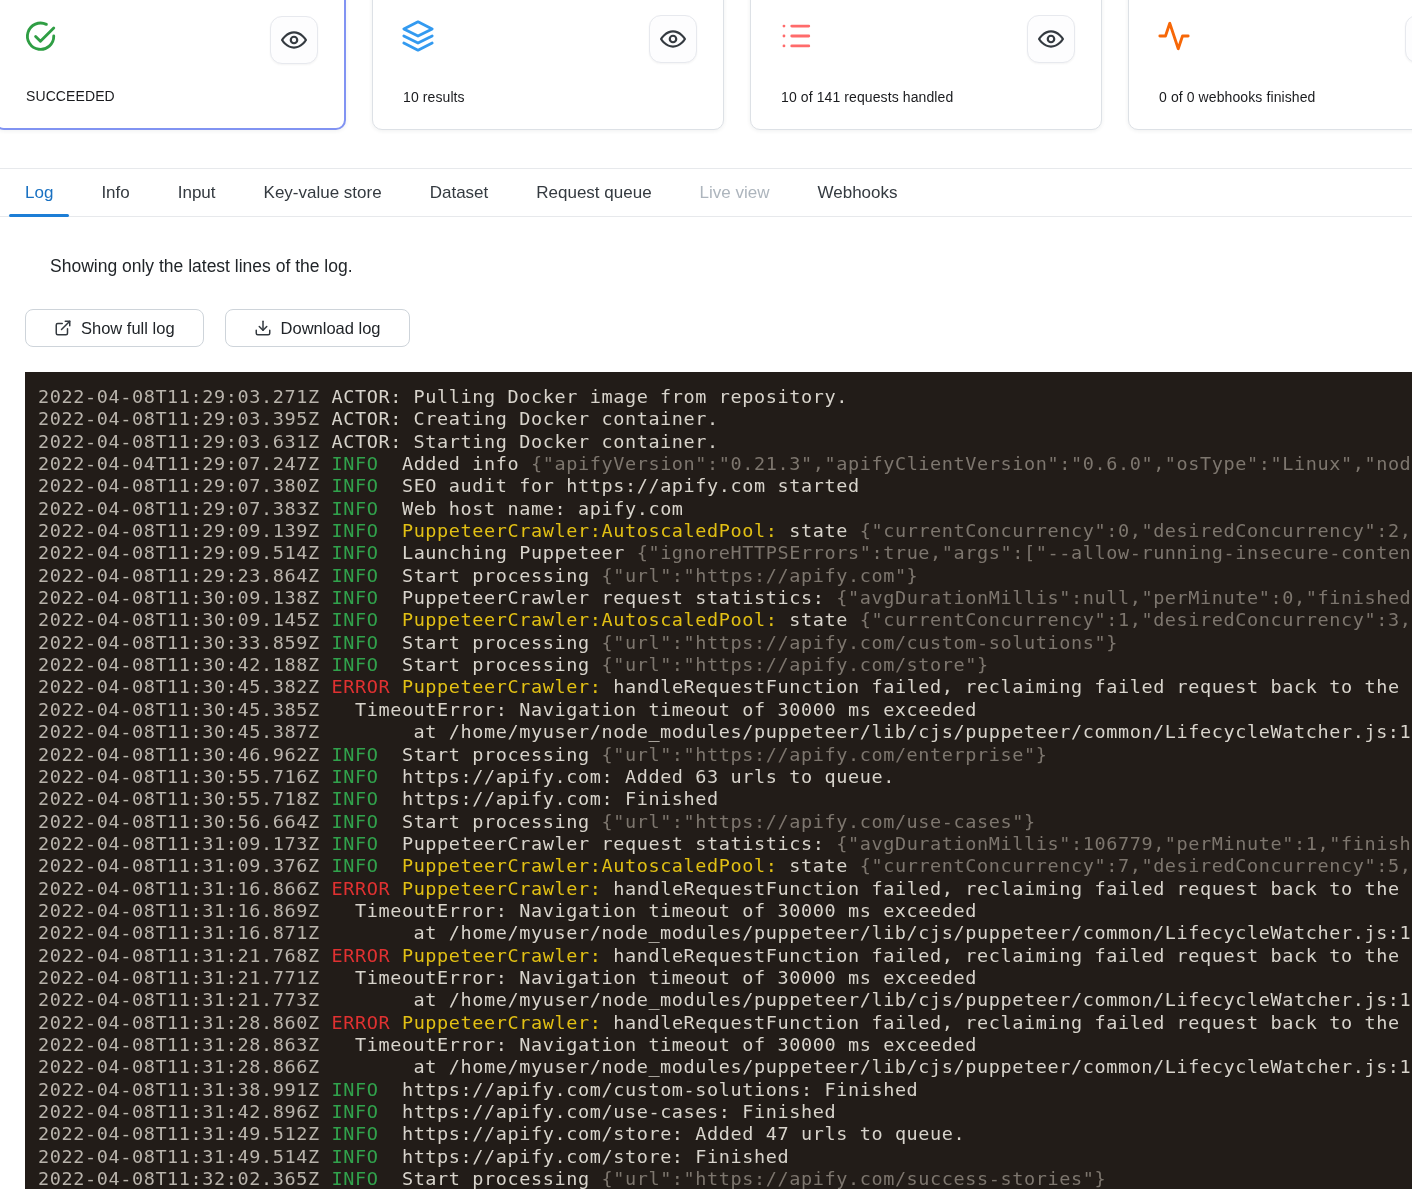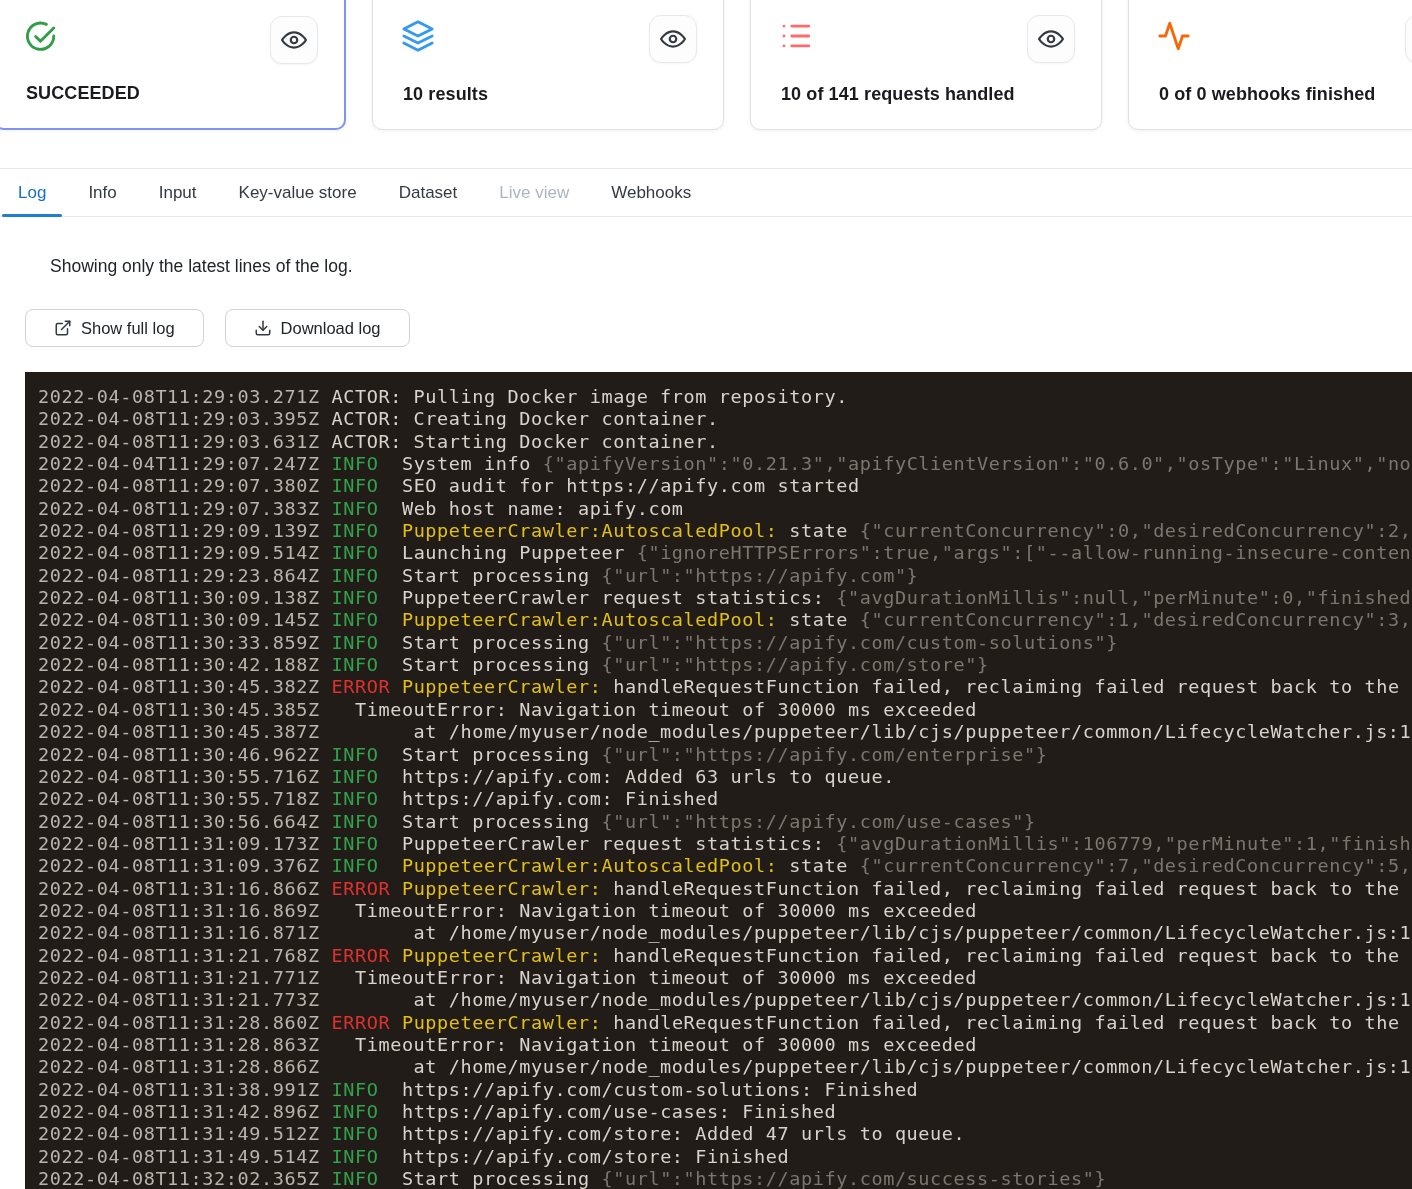--- a/index.html
+++ b/index.html
@@ -12,27 +12,27 @@
     border-radius: 10px; position: relative; flex-shrink: 0;
     box-shadow: 0 1px 4px rgba(33,37,41,.07); }
   .card.highlighted { border: 2px solid #8193f2; }
   .card-icon { position: absolute; left: 28px; top: 32px; width: 34px; height: 34px; }
   .card-icon svg { width: 34px; height: 34px; }
   .eye-btn { position: absolute; right: 26px; top: 28px; width: 48px; height: 48px;
     background: #fdfdfe; border: 1px solid #e7e9ee; border-radius: 12px;
     display: flex; align-items: center; justify-content: center; cursor: pointer;
     box-shadow: 0 1px 2px rgba(33,37,41,.05); }
   .eye-btn svg { width: 26px; height: 26px; }
-  .card-label { position: absolute; left: 30px; bottom: 24px; font-size: 18px;
-    color: #1a1b1e; font-weight: 700; letter-spacing: .1px; white-space: nowrap; }
+  .card-label { position: absolute; left: 30px; bottom: 24px; font-size: 14px;
+    color: #1a1b1e; font-weight: 400; letter-spacing: .1px; white-space: nowrap; }
 
   
   .tabbar { position: absolute; top: 168px; left: 0; right: 0; height: 49px;
     border-top: 1px solid #e7e9ec; border-bottom: 1px solid #e7e9ec;
-    display: flex; align-items: stretch; padding-left: 2px; gap: 10px; background: #fff; }
+    display: flex; align-items: stretch; padding-left: 9px; gap: 16px; background: #fff; }
   .tab { padding: 0 16px; display: flex; align-items: center; font-size: 17px;
     color: #343a40; position: relative; cursor: pointer; white-space: nowrap; }
   .tab.active { color: #1971c2; }
   .tab.active::after { content: ""; position: absolute; left: 0; right: 0; bottom: -1px;
     height: 3px; background: #1c7ed6; border-radius: 2px; }
   .tab.disabled { color: #adb5bd; }
 
   
   .log-note { position: absolute; top: 256px; left: 25px; font-size: 17.5px; color: #212529; margin-left: 25px; }
   .log-actions { position: absolute; top: 309px; left: 25px; display: flex; gap: 21px; }
@@ -124,20 +124,21 @@
     <span class="card-label">0 of 0 webhooks finished</span>
   </div>
 </div>
 
 <div class="tabbar">
   <div class="tab active">Log</div>
   <div class="tab">Info</div>
   <div class="tab">Input</div>
   <div class="tab">Key-value store</div>
   <div class="tab">Dataset</div>
+  <div class="tab">Request queue</div>
   <div class="tab disabled">Live view</div>
   <div class="tab">Webhooks</div>
 </div>
 
 <div class="log-note">Showing only the latest lines of the log.</div>
 
 <div class="log-actions">
   <button class="btn">
     <svg viewBox="0 0 24 24" fill="none" stroke="#343a40" stroke-width="2" stroke-linecap="round" stroke-linejoin="round">
       <path d="M18 13v6a2 2 0 0 1-2 2H5a2 2 0 0 1-2-2V8a2 2 0 0 1 2-2h6"></path>
@@ -153,21 +154,21 @@
         <line x1="12" y1="3" x2="12" y2="15"></line>
     </svg>
     <span>Download log</span>
   </button>
 </div>
 
 <div class="terminal">
     <div class="log-line"><span class="seg-ts">2022-04-08T11:29:03.271Z </span><span class="seg-msg">ACTOR: Pulling Docker image from repository.</span></div>
     <div class="log-line"><span class="seg-ts">2022-04-08T11:29:03.395Z </span><span class="seg-msg">ACTOR: Creating Docker container.</span></div>
     <div class="log-line"><span class="seg-ts">2022-04-08T11:29:03.631Z </span><span class="seg-msg">ACTOR: Starting Docker container.</span></div>
-    <div class="log-line"><span class="seg-ts">2022-04-04T11:29:07.247Z </span><span class="seg-info">INFO  </span><span class="seg-msg">System info </span><span class="seg-dim">{"apifyVersion":"0.21.3","apifyClientVersion":"0.6.0","osType":"Linux","nodeVersion":"v14.19.1"}</span></div>
+    <div class="log-line"><span class="seg-ts">2022-04-04T11:29:07.247Z </span><span class="seg-info">INFO  </span><span class="seg-msg">Added info </span><span class="seg-dim">{"apifyVersion":"0.21.3","apifyClientVersion":"0.6.0","osType":"Linux","nodeVersion":"v14.19.1"}</span></div>
     <div class="log-line"><span class="seg-ts">2022-04-08T11:29:07.380Z </span><span class="seg-info">INFO  </span><span class="seg-msg">SEO audit for https://apify.com started</span></div>
     <div class="log-line"><span class="seg-ts">2022-04-08T11:29:07.383Z </span><span class="seg-info">INFO  </span><span class="seg-msg">Web host name: apify.com</span></div>
     <div class="log-line"><span class="seg-ts">2022-04-08T11:29:09.139Z </span><span class="seg-info">INFO  </span><span class="seg-yellow">PuppeteerCrawler:AutoscaledPool:</span><span class="seg-msg"> state </span><span class="seg-dim">{"currentConcurrency":0,"desiredConcurrency":2,"systemStatus":{}}</span></div>
     <div class="log-line"><span class="seg-ts">2022-04-08T11:29:09.514Z </span><span class="seg-info">INFO  </span><span class="seg-msg">Launching Puppeteer </span><span class="seg-dim">{"ignoreHTTPSErrors":true,"args":["--allow-running-insecure-content","--disable-dev-shm"]}</span></div>
     <div class="log-line"><span class="seg-ts">2022-04-08T11:29:23.864Z </span><span class="seg-info">INFO  </span><span class="seg-msg">Start processing </span><span class="seg-dim">{"url":"https://apify.com"}</span></div>
     <div class="log-line"><span class="seg-ts">2022-04-08T11:30:09.138Z </span><span class="seg-info">INFO  </span><span class="seg-msg">PuppeteerCrawler request statistics: </span><span class="seg-dim">{"avgDurationMillis":null,"perMinute":0,"finished":0,"failed":0,"retryHistogram":[]}</span></div>
     <div class="log-line"><span class="seg-ts">2022-04-08T11:30:09.145Z </span><span class="seg-info">INFO  </span><span class="seg-yellow">PuppeteerCrawler:AutoscaledPool:</span><span class="seg-msg"> state </span><span class="seg-dim">{"currentConcurrency":1,"desiredConcurrency":3,"systemStatus":{}}</span></div>
     <div class="log-line"><span class="seg-ts">2022-04-08T11:30:33.859Z </span><span class="seg-info">INFO  </span><span class="seg-msg">Start processing </span><span class="seg-dim">{"url":"https://apify.com/custom-solutions"}</span></div>
     <div class="log-line"><span class="seg-ts">2022-04-08T11:30:42.188Z </span><span class="seg-info">INFO  </span><span class="seg-msg">Start processing </span><span class="seg-dim">{"url":"https://apify.com/store"}</span></div>
     <div class="log-line"><span class="seg-ts">2022-04-08T11:30:45.382Z </span><span class="seg-error">ERROR </span><span class="seg-yellow">PuppeteerCrawler: </span><span class="seg-msg">handleRequestFunction failed, reclaiming failed request back to the list or queue. TimeoutError</span></div>

